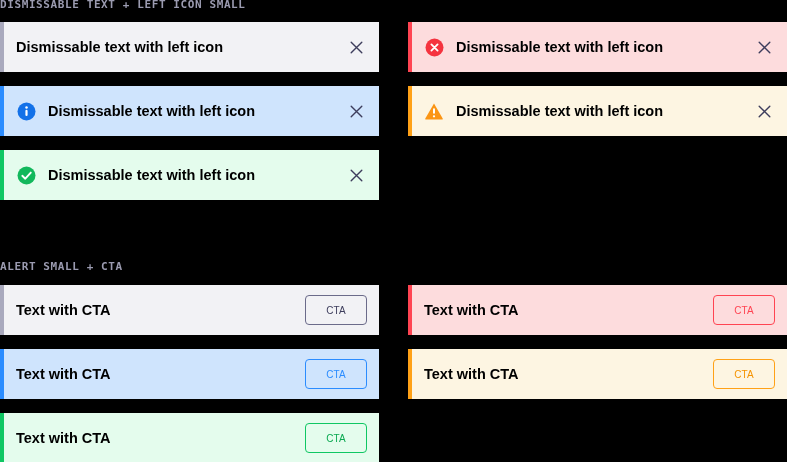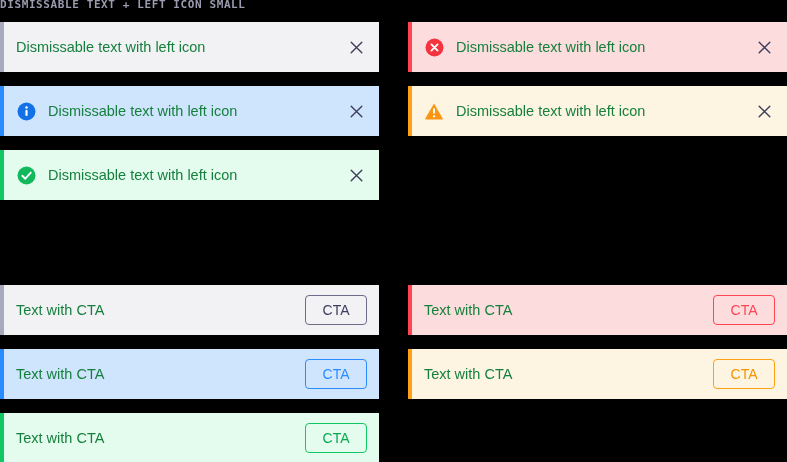--- a/index.html
+++ b/index.html
@@ -60,24 +60,25 @@
     margin-right: 12px;
     display: flex;
     align-items: center;
     justify-content: center;
   }
   .alert-icon svg { display: block; }
 
   .alert-text {
     flex: 1 1 auto;
     font-size: 14.5px;
-    color: #15803d;
+    color: #000000;
     line-height: 1;
     white-space: nowrap;
     overflow: hidden;
+    font-weight: bold;
   }
 
   .close-btn {
     flex: 0 0 auto;
     width: 22px;
     height: 22px;
     display: flex;
     align-items: center;
     justify-content: center;
     cursor: pointer;
@@ -96,21 +97,21 @@
   .cta-btn {
     flex: 0 0 auto;
     min-width: 62px;
     height: 30px;
     padding: 0 14px;
     box-sizing: border-box;
     background: transparent;
     border: 1px solid #6b6b8a;
     border-radius: 4px;
     font-family: "Liberation Sans", sans-serif;
-    font-size: 14px;
+    font-size: 10px;
     color: #3d3d5c;
     cursor: pointer;
     display: flex;
     align-items: center;
     justify-content: center;
     margin-left: 8px;
   }
   .cta-neutral { border-color: #6b6b8a; color: #3d3d5c; }
   .cta-info    { border-color: #2b8cff; color: #2b8cff; }
   .cta-success { border-color: #0fc763; color: #0aa851; }
@@ -188,20 +189,21 @@
       </svg>
     </div>
     <div class="alert-text">Dismissable text with left icon</div>
     <div class="close-btn">
       <svg width="15" height="15" viewBox="0 0 15 15" aria-hidden="true">
         <path d="M2.2 2.2 L12.8 12.8 M12.8 2.2 L2.2 12.8" stroke="#3d3d5c" stroke-width="1.4" stroke-linecap="round"></path>
       </svg>
     </div>
   </div>
 
+  <div class="section-header" id="hdr-cta">ALERT SMALL + CTA</div>
 
   <div class="alert col-left v-neutral" style="top:285px;">
     <div class="alert-text">Text with CTA</div>
     <button class="cta-btn cta-neutral">CTA</button>
   </div>
 
   <div class="alert col-right v-error" style="top:285px;">
     <div class="alert-text">Text with CTA</div>
     <button class="cta-btn cta-error">CTA</button>
   </div>

